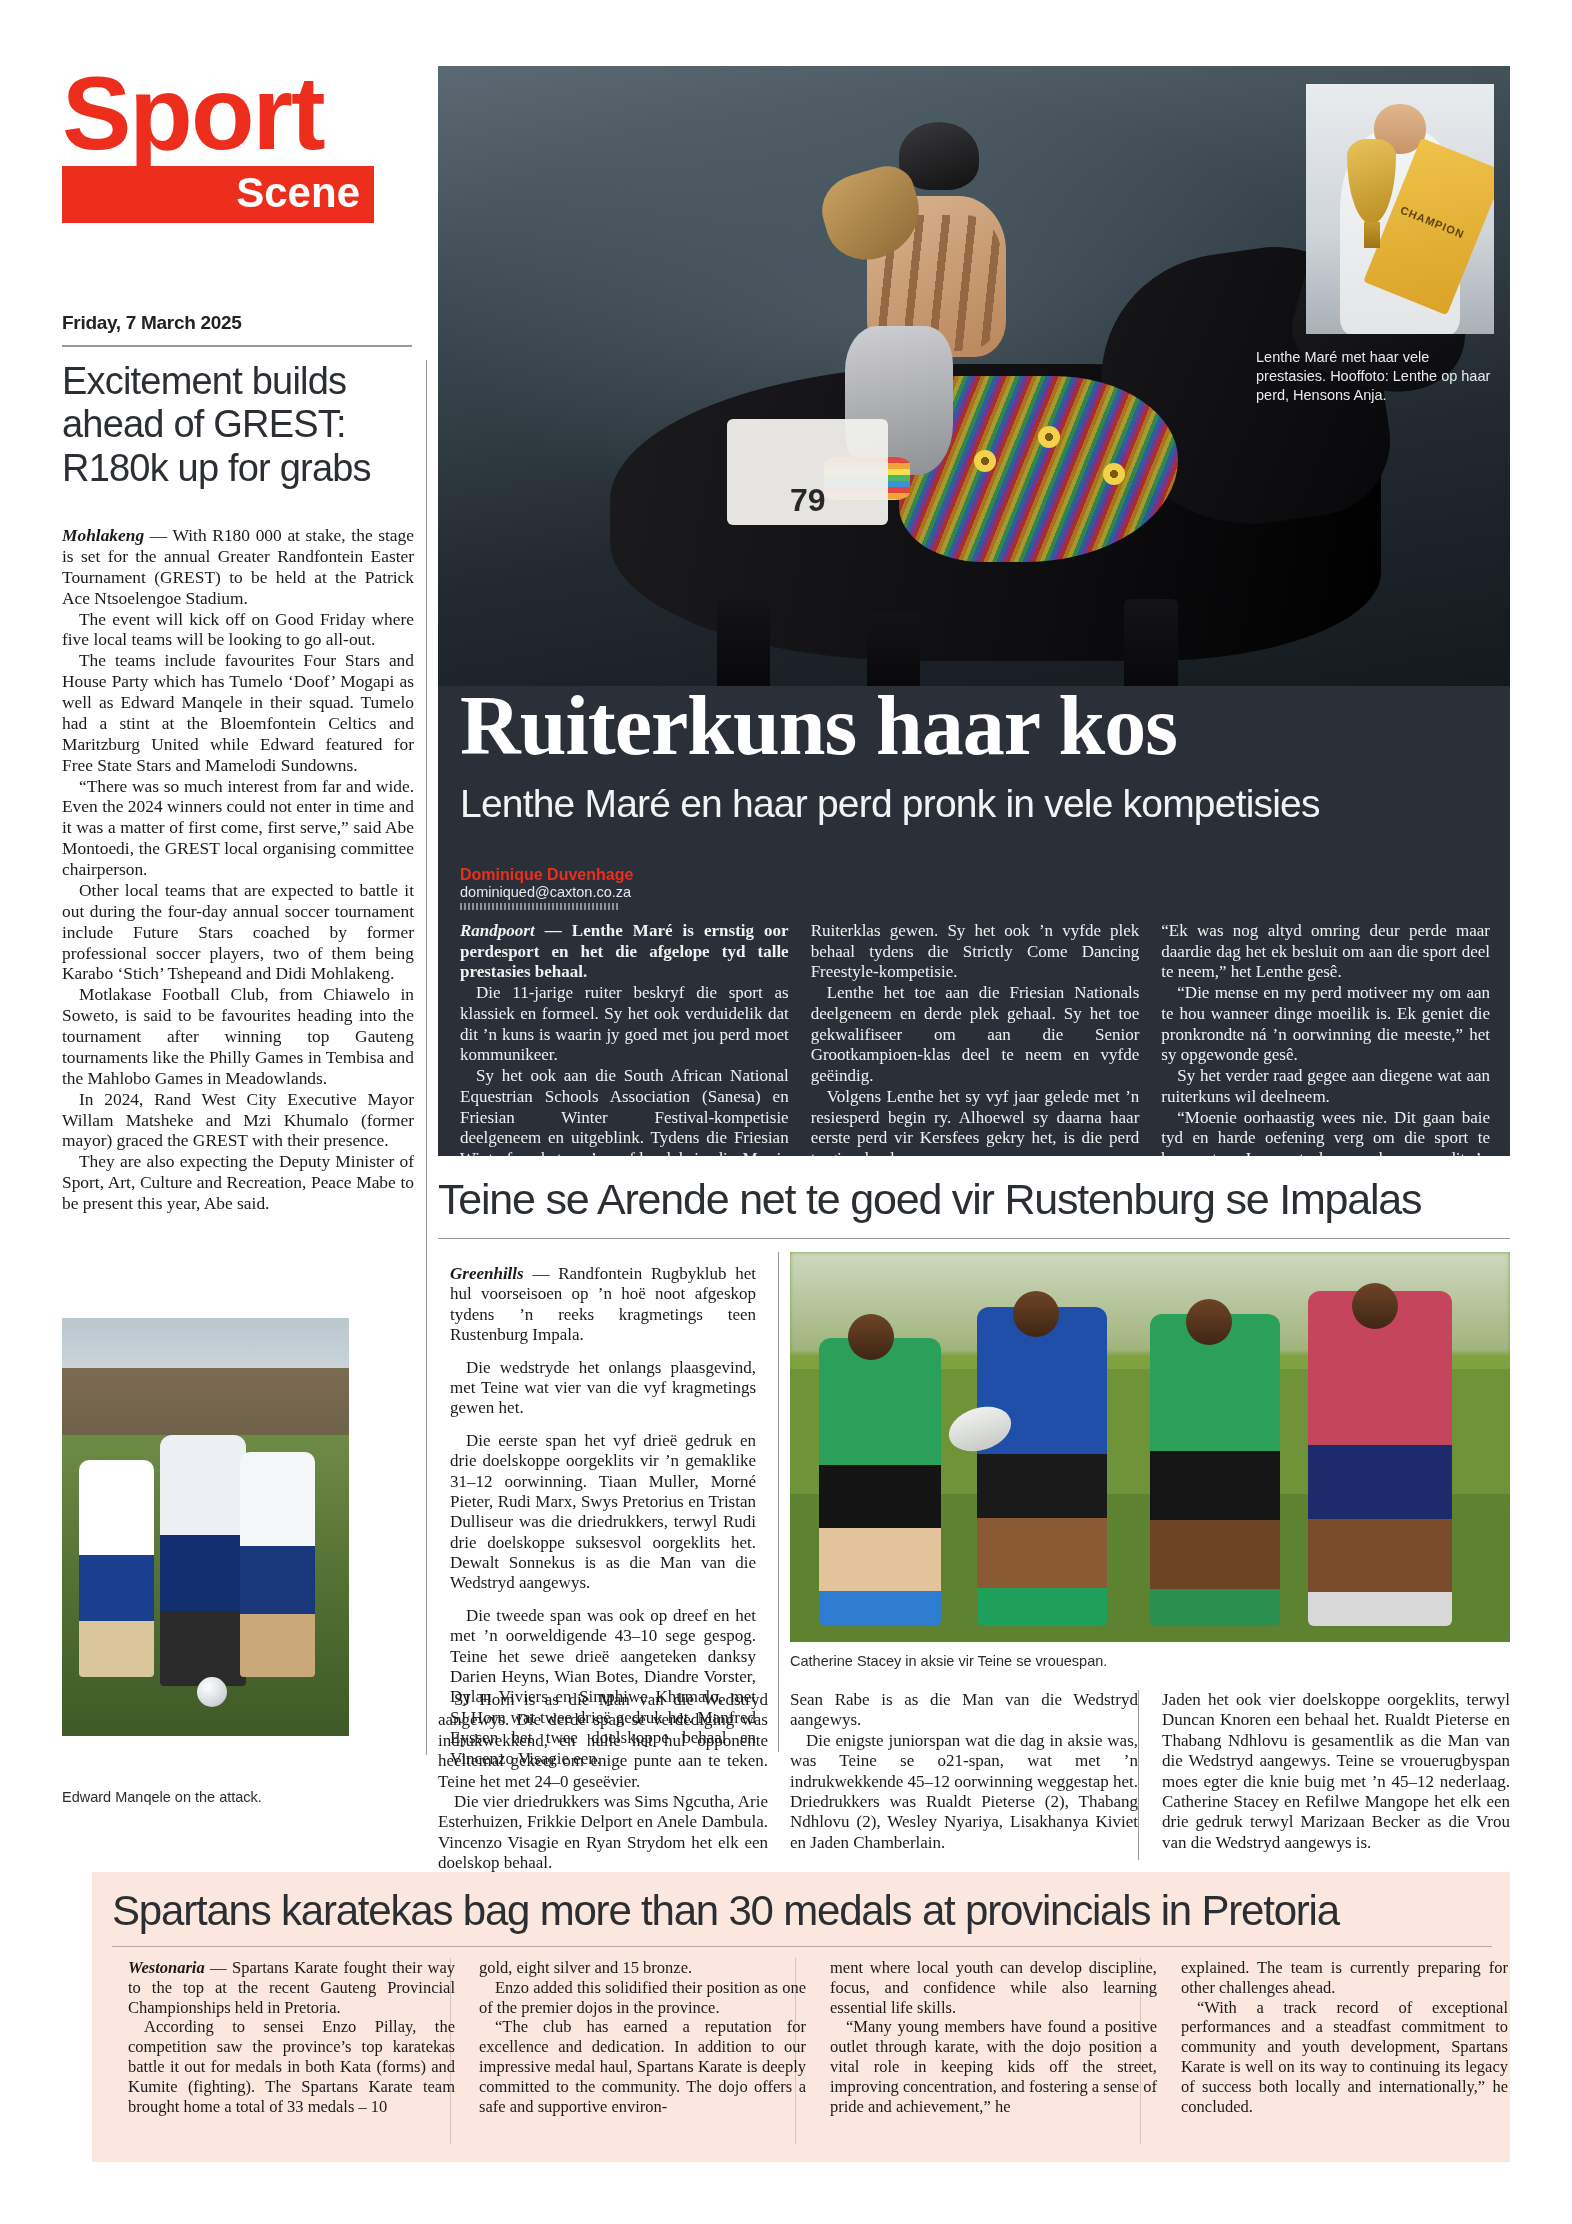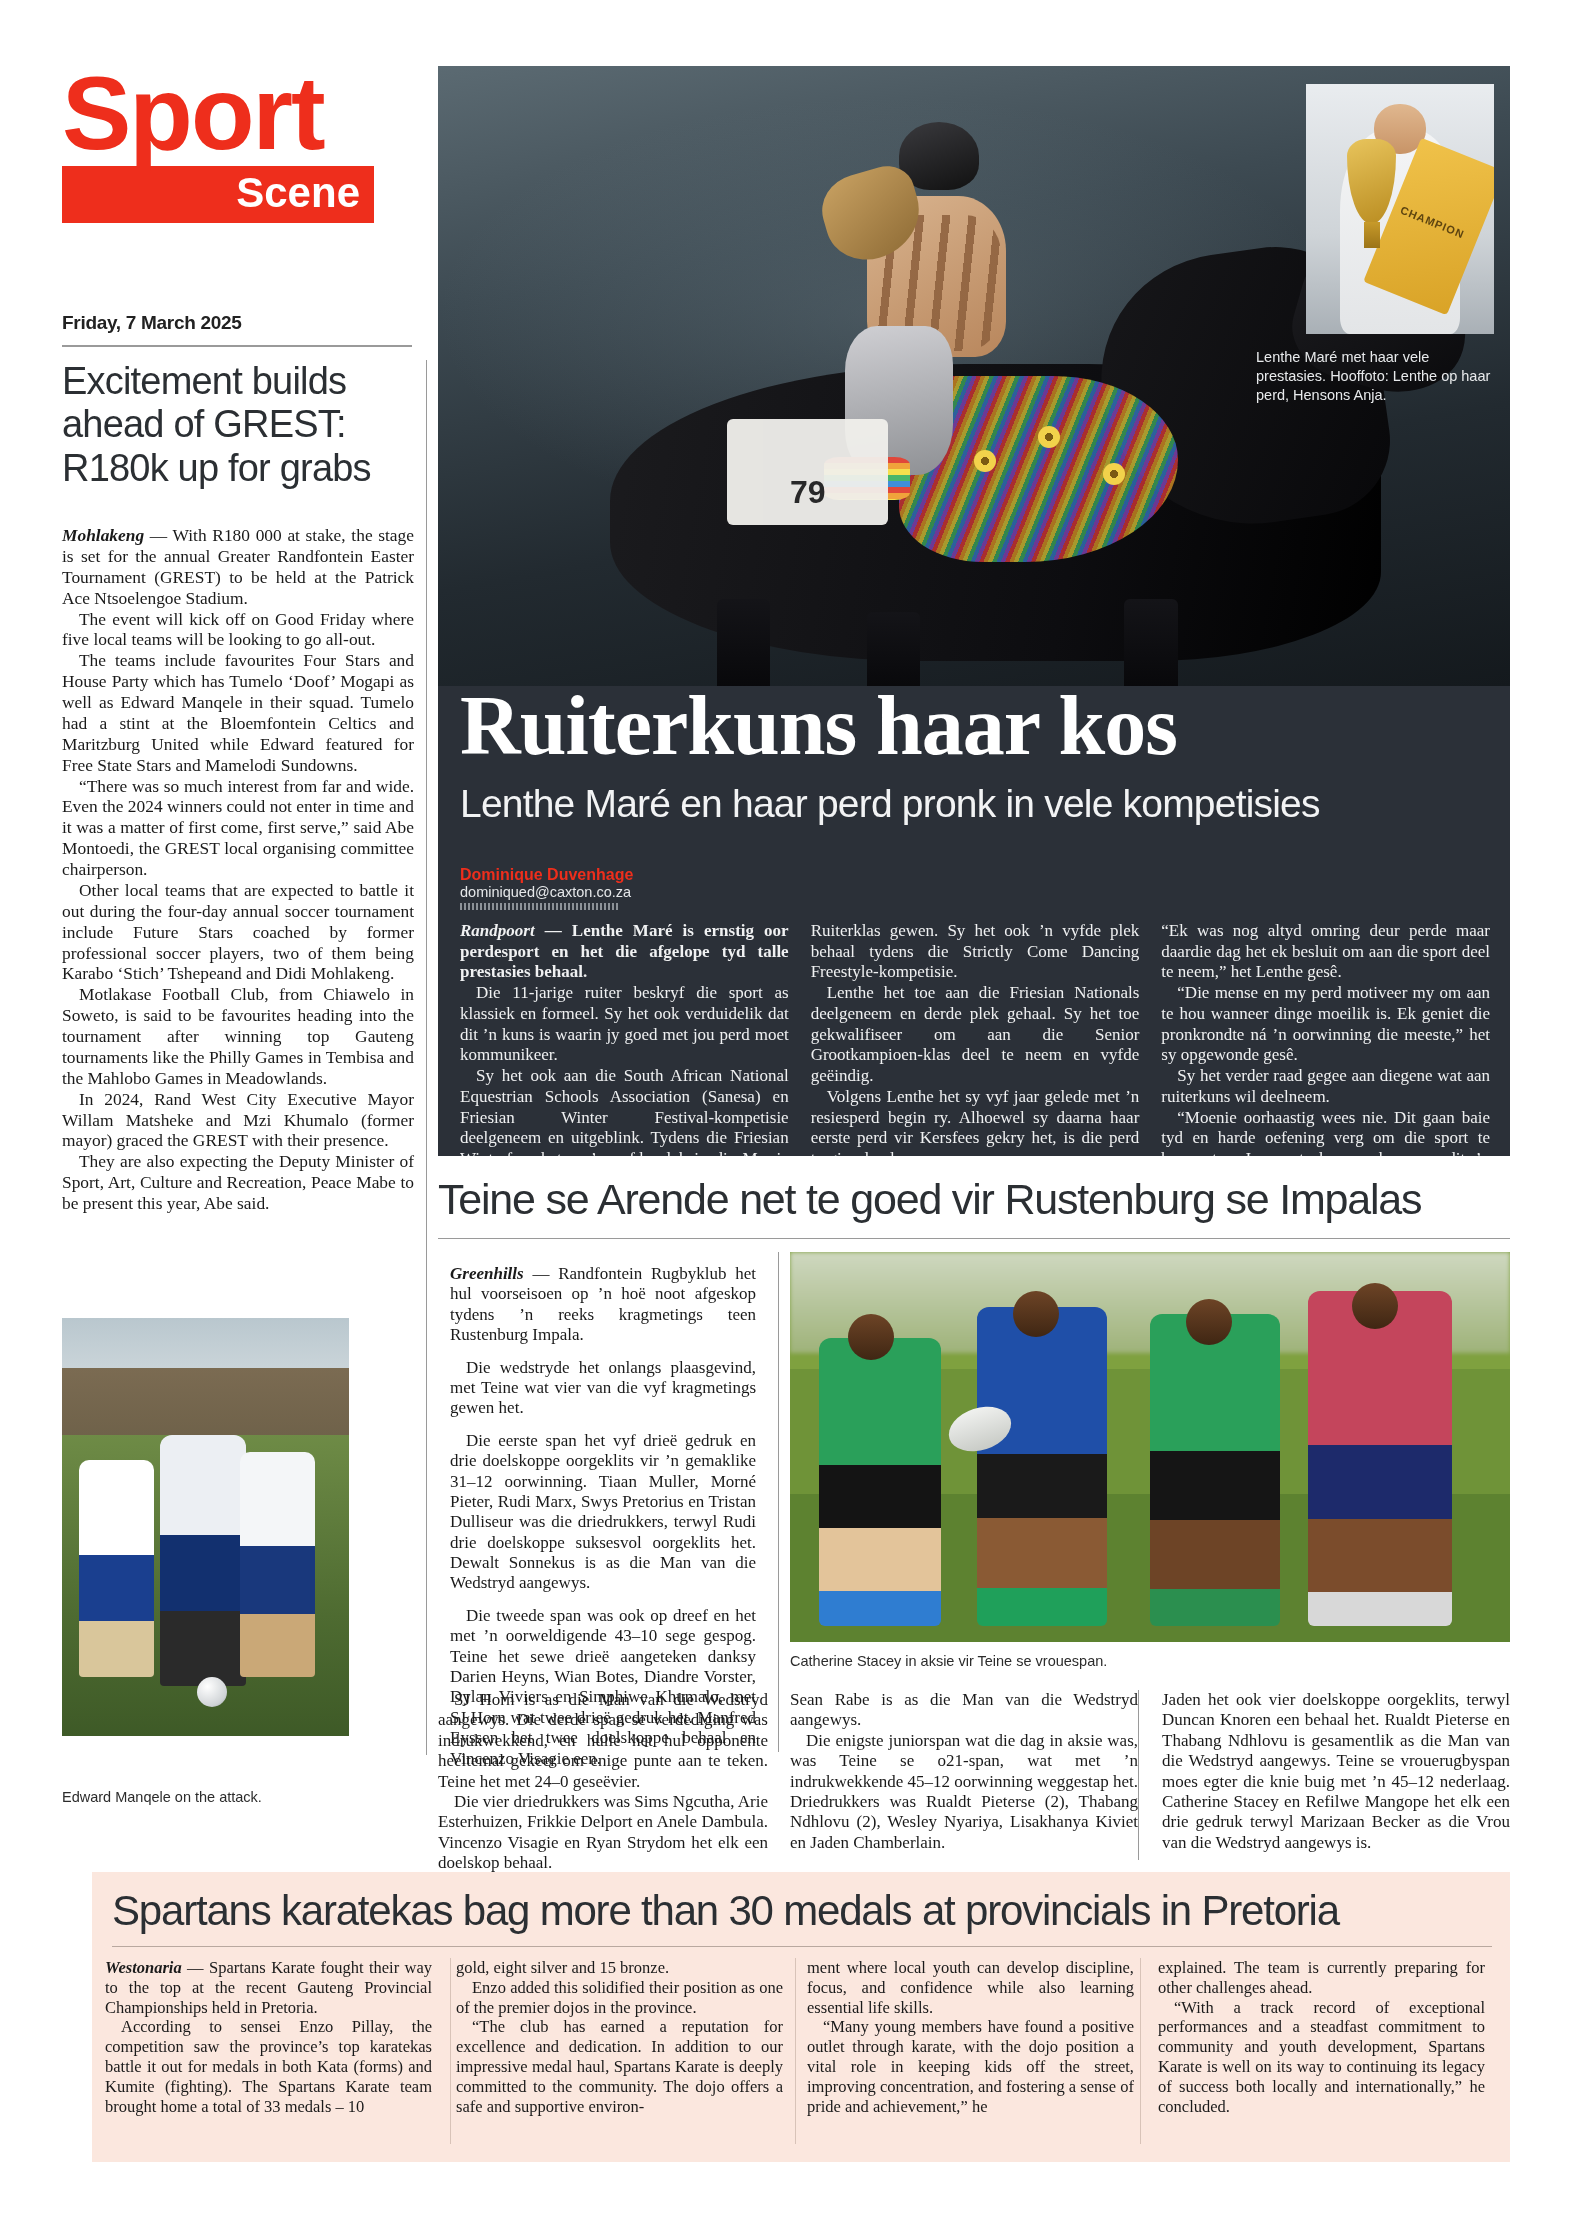--- a/index.html
+++ b/index.html
@@ -207,21 +207,21 @@
     border-radius: 18%;
   }
   .number-cloth {
     position:absolute; left: 27%; top: 57%; width: 15%; height: 17%;
     background: #f1f0ec;
     border-radius: 6px;
     color: #2a2a2a;
     font-family: "Liberation Sans", sans-serif;
     font-weight: bold; font-size: 32px;
     display:flex; align-items:flex-end; justify-content:center;
-    padding-bottom: 14px;
+    padding-bottom: 6px;
     opacity: 0.95;
   }
   .hero-inset {
     position: absolute; right: 16px; top: 18px; width: 188px; height: 250px;
     background: linear-gradient(#dfe3e6, #b9bfc4);
     overflow: hidden;
     border: 0;
   }
   .inset-bg { position:absolute; inset:0; background: linear-gradient(#e9ecef, #cfd4d8 60%, #a9b0b6); }
   .inset-person {
@@ -376,21 +376,21 @@
     font-family: "Liberation Sans", sans-serif;
     font-size: 42px; line-height: 1;
     color: #2b2f33;
     letter-spacing: -1.2px;
   }
   .karate-rule {
     position: absolute; left: 20px; top: 74px; width: 1380px;
     border-top: 1px solid #b9a89f;
   }
   .karate-cols {
-    position: absolute; left: 13px; top: 86px; width: 1380px;
+    position: absolute; left: 36px; top: 86px; width: 1380px;
     display: grid; grid-template-columns: repeat(4, 1fr); gap: 24px;
     font-size: 16.5px; line-height: 1.20; text-align: justify;
     -webkit-hyphens:auto; hyphens:auto;
   }
   .karate-cols p { margin: 0; text-indent: 16px; }
   .karate-cols p.first { text-indent: 0; }
   .karate-cols .dateline { font-style: italic; font-weight: bold; }
   .karate-vrule { position:absolute; top: 86px; width:1px; height: 186px; background: #d8c3b8; }
 </style>
 </head>

